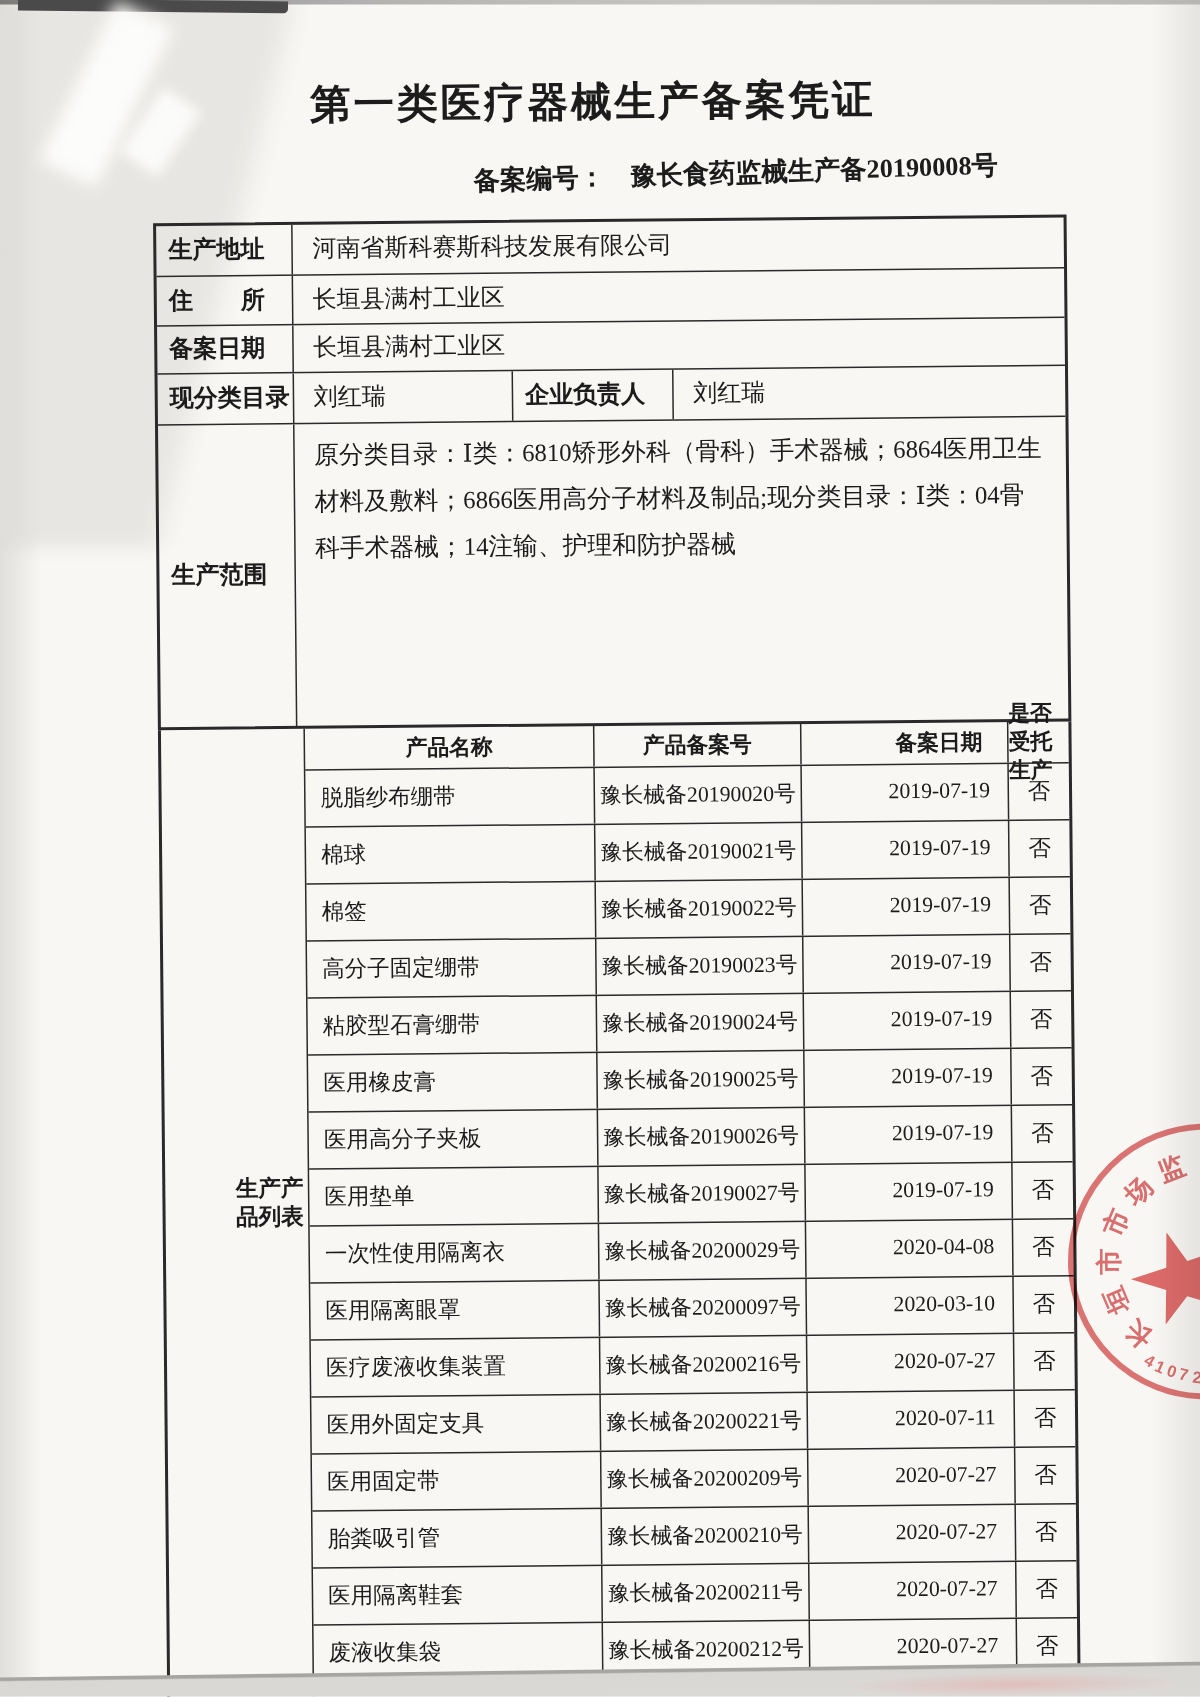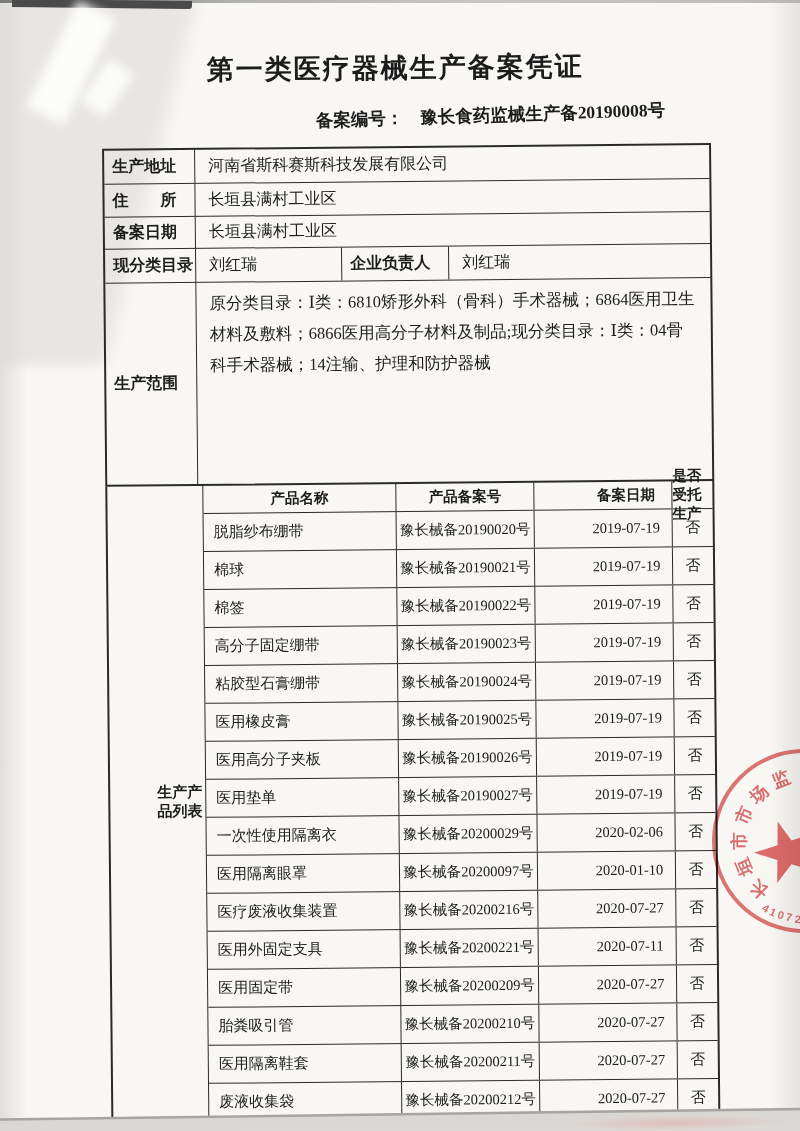--- a/index.html
+++ b/index.html
@@ -179,27 +179,27 @@
   </div>
           <div class="prow">
     <div class="pc pc-name">医用垫单</div>
     <div class="pc pc-reg">豫长械备20190027号</div>
     <div class="pc pc-date">2019-07-19</div>
     <div class="pc pc-consign">否</div>
   </div>
           <div class="prow">
     <div class="pc pc-name">一次性使用隔离衣</div>
     <div class="pc pc-reg">豫长械备20200029号</div>
-    <div class="pc pc-date">2020-02-06</div>
+    <div class="pc pc-date">2020-04-08</div>
     <div class="pc pc-consign">否</div>
   </div>
           <div class="prow">
     <div class="pc pc-name">医用隔离眼罩</div>
     <div class="pc pc-reg">豫长械备20200097号</div>
-    <div class="pc pc-date">2020-01-10</div>
+    <div class="pc pc-date">2020-03-10</div>
     <div class="pc pc-consign">否</div>
   </div>
           <div class="prow">
     <div class="pc pc-name">医疗废液收集装置</div>
     <div class="pc pc-reg">豫长械备20200216号</div>
     <div class="pc pc-date">2020-07-27</div>
     <div class="pc pc-consign">否</div>
   </div>
           <div class="prow">
     <div class="pc pc-name">医用外固定支具</div>

